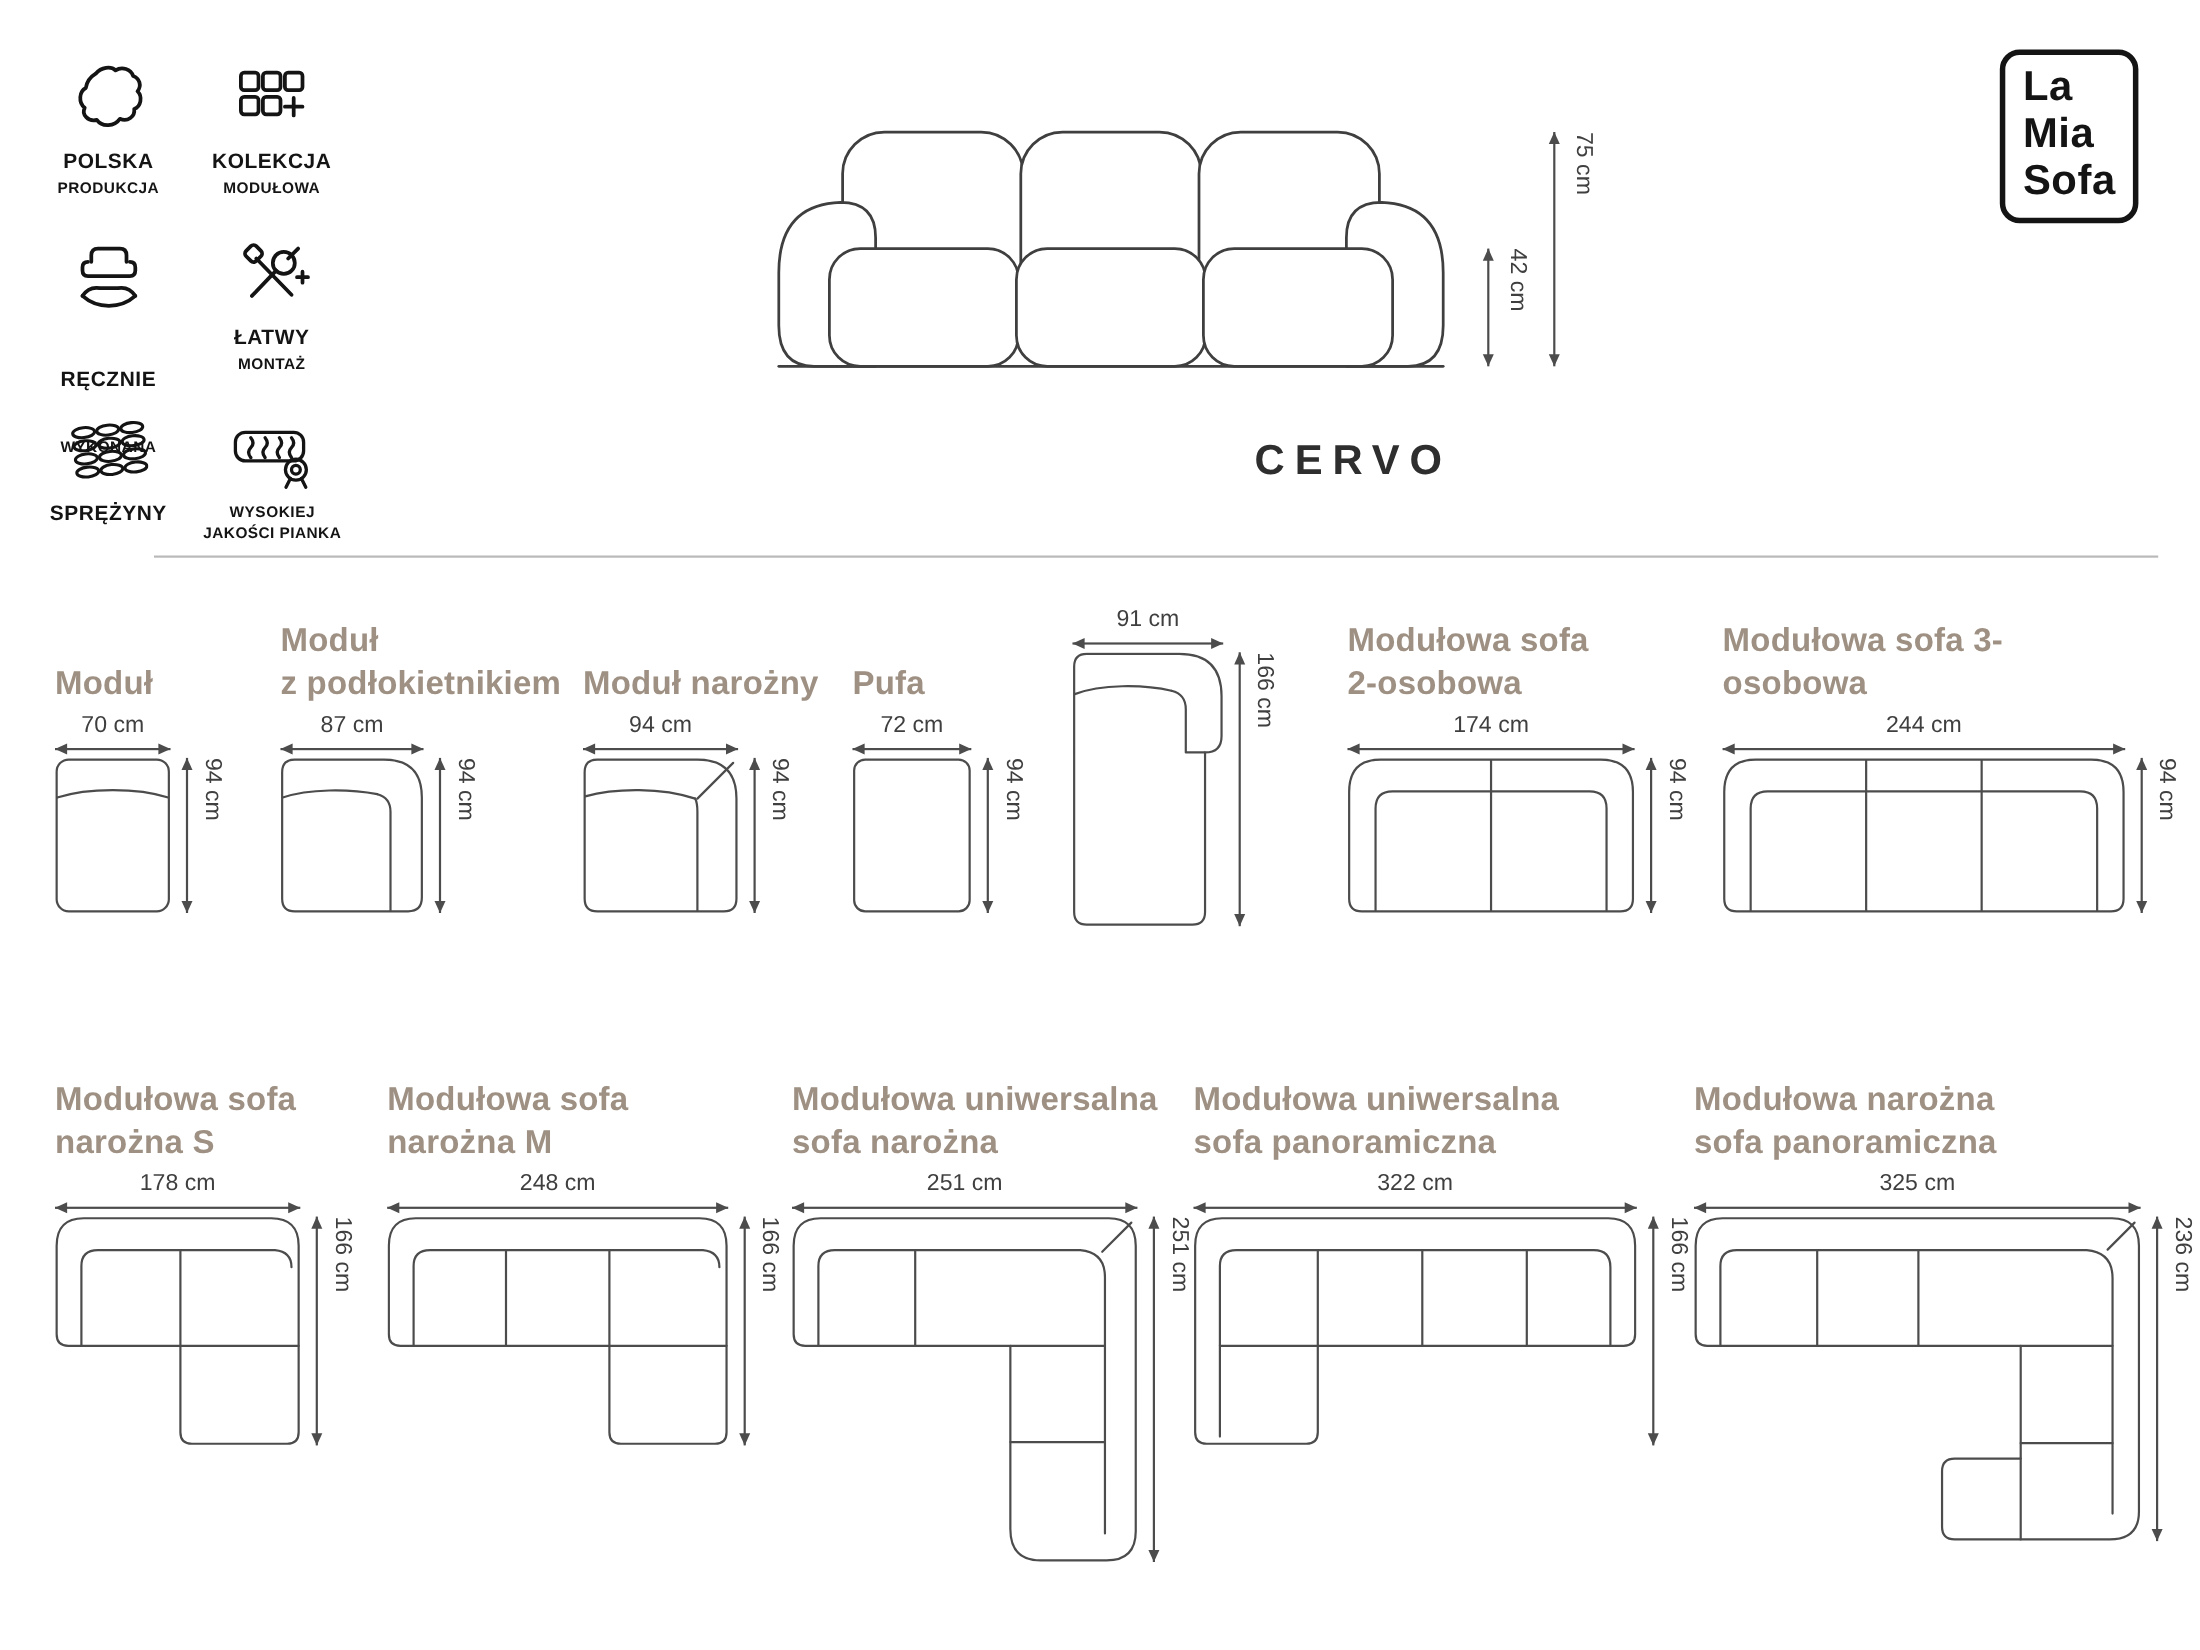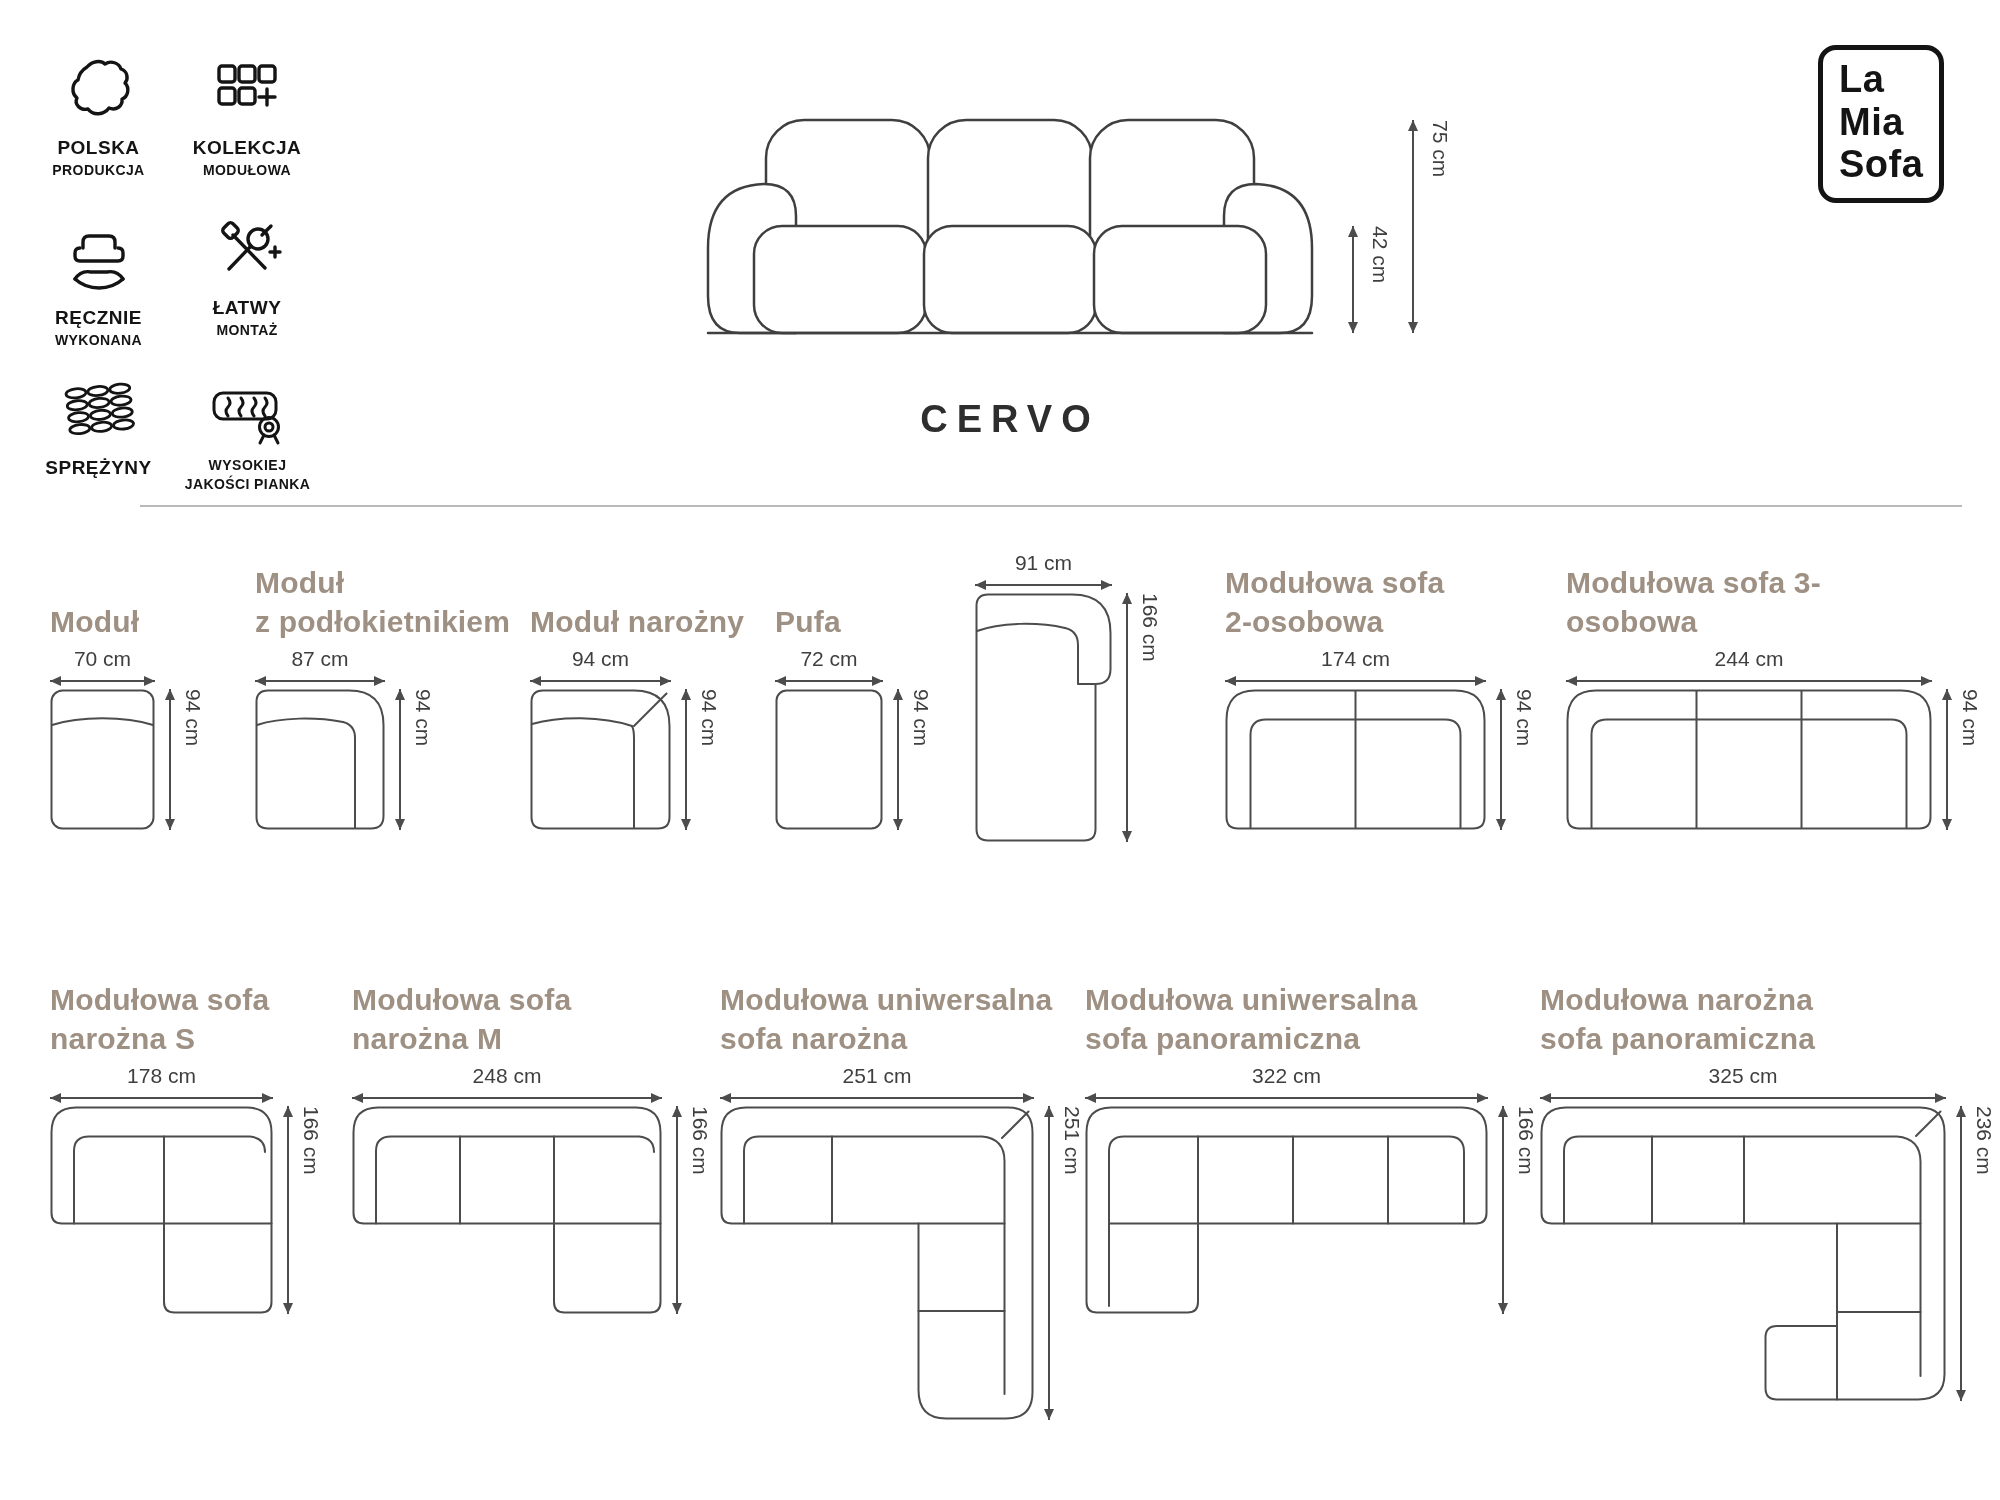--- a/index.html
+++ b/index.html
@@ -81,21 +81,21 @@
         <rect x="8" y="33" width="16" height="16" rx="3"></rect>
             <rect x="28" y="33" width="16" height="16" rx="3"></rect>
         <path d="M56 34 V50 M48 42 H64"></path>
       </g>
         </svg>
     </div>
     <div class="f-line1">KOLEKCJA</div>
     <div class="f-line2">MODUŁOWA</div>
   </div>
 
-  <div class="feature" style="left:36px;top:215px;width:125px;">
+  <div class="feature" style="left:36px;top:205px;width:125px;gap:38px;">
     <div class="f-icon">
       <svg width="72" height="72" viewBox="0 0 72 72">
           <g fill="none" stroke="#141414" stroke-width="3.4" stroke-linejoin="round" stroke-linecap="round">
         <path d="M20 23 v-6 q0-6 6-6 h20 q6 0 6 6 v6"></path>
         <path d="M17 23 q-5 0 -5 5 v3 q0 5 5 5 h38 q5 0 5-5 v-3 q0-5-5-5"></path>
         <path d="M12 54 q6-9 16-7 h16 q10-2 16 7"></path>
         <path d="M12 54 q10 9 24 9 q14 0 24-9"></path>
       </g>
         </svg>
     </div>
@@ -181,21 +181,21 @@
       <line x1="8" y1="233" x2="612" y2="233"></line>
     </g>
   </svg>
 
   <div class="vdim" style="left:1352px;top:226px;height:107px;"></div>
   <div class="h-dlabel" style="left:1368px;top:226px;height:107px;">42 cm</div>
 
   <div class="vdim" style="left:1412px;top:120px;height:213px;"></div>
   <div class="h-dlabel" style="left:1428px;top:120px;height:213px;">75 cm</div>
 
-  <div class="hero-title" style="left:700px;top:398px;width:620px;">CERVO</div>
+  <div class="hero-title" style="left:700px;top:398px;width:620px;text-align:right;">CERVO</div>
 
   <div class="divider" style="left:140px;top:505px;width:1822px;"></div>
 
   <div class="module" style="left:50px;top:545px;">
     <div class="m-title">Moduł</div>
     <div class="m-wdim" style="width:105px;">
       <div class="m-wlabel">70 cm</div>
       <div class="hdim"></div>
     </div>
     <div class="m-canvas" style="width:105px;height:141px;">

